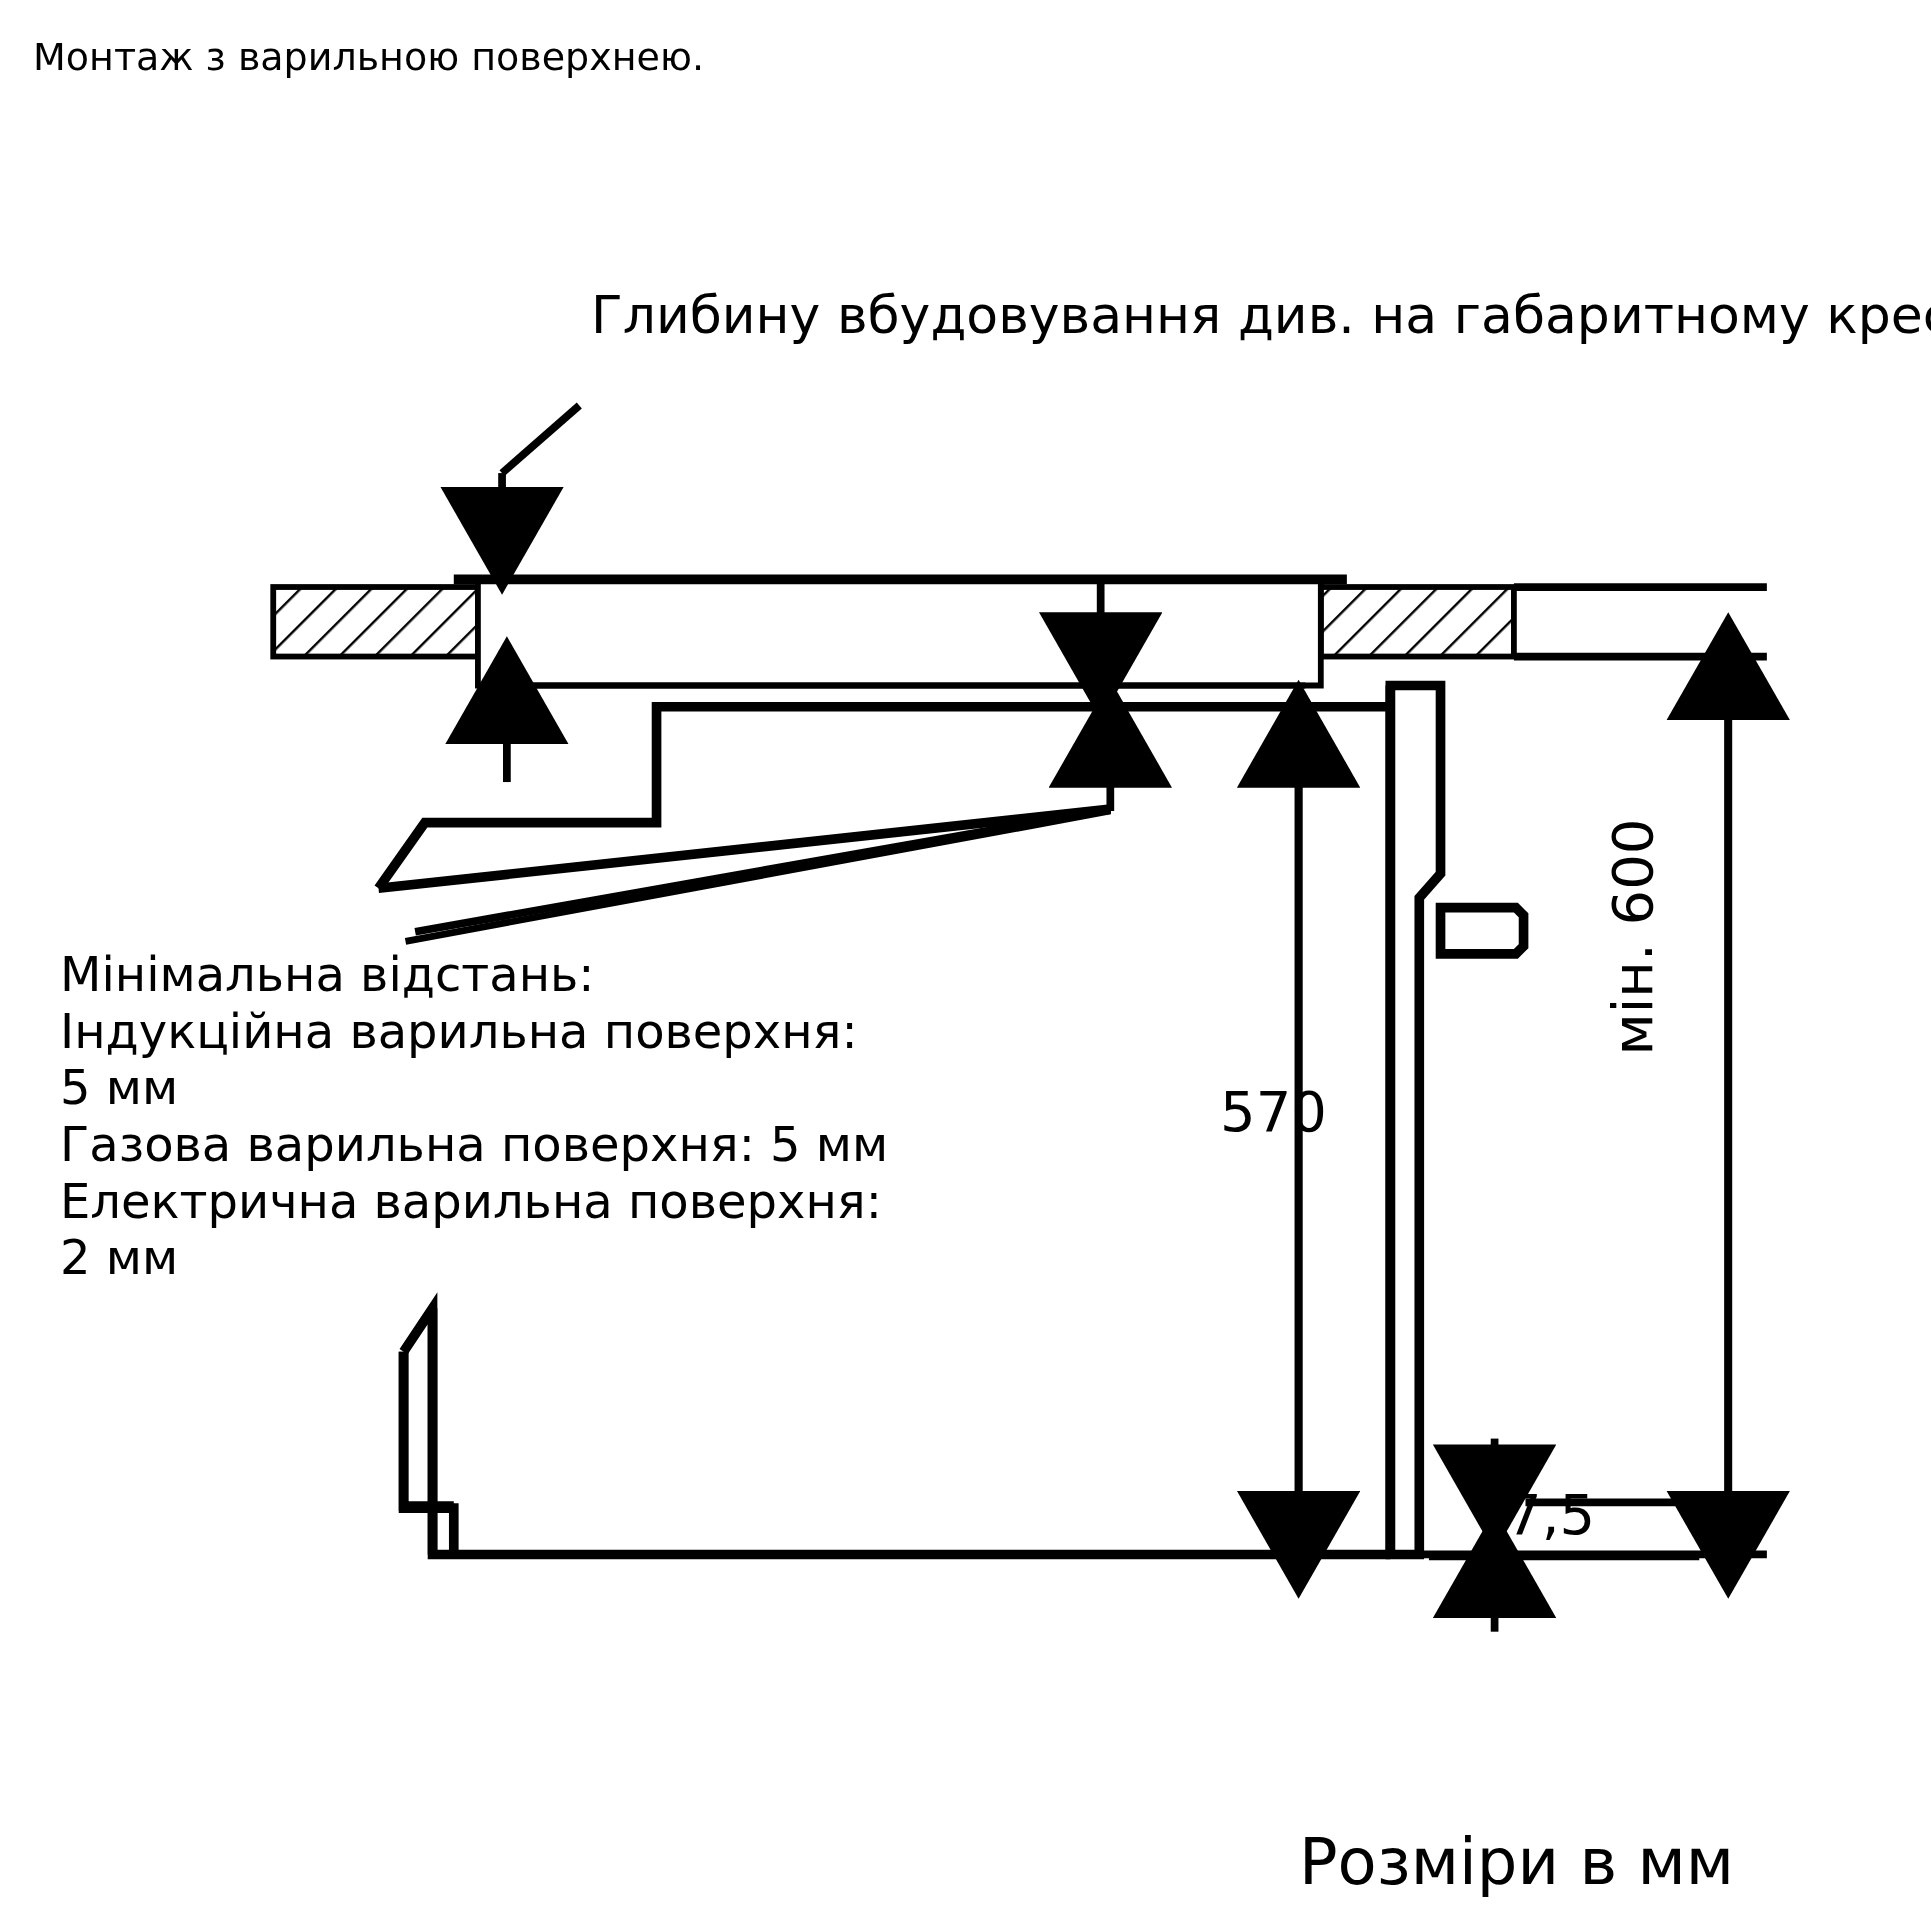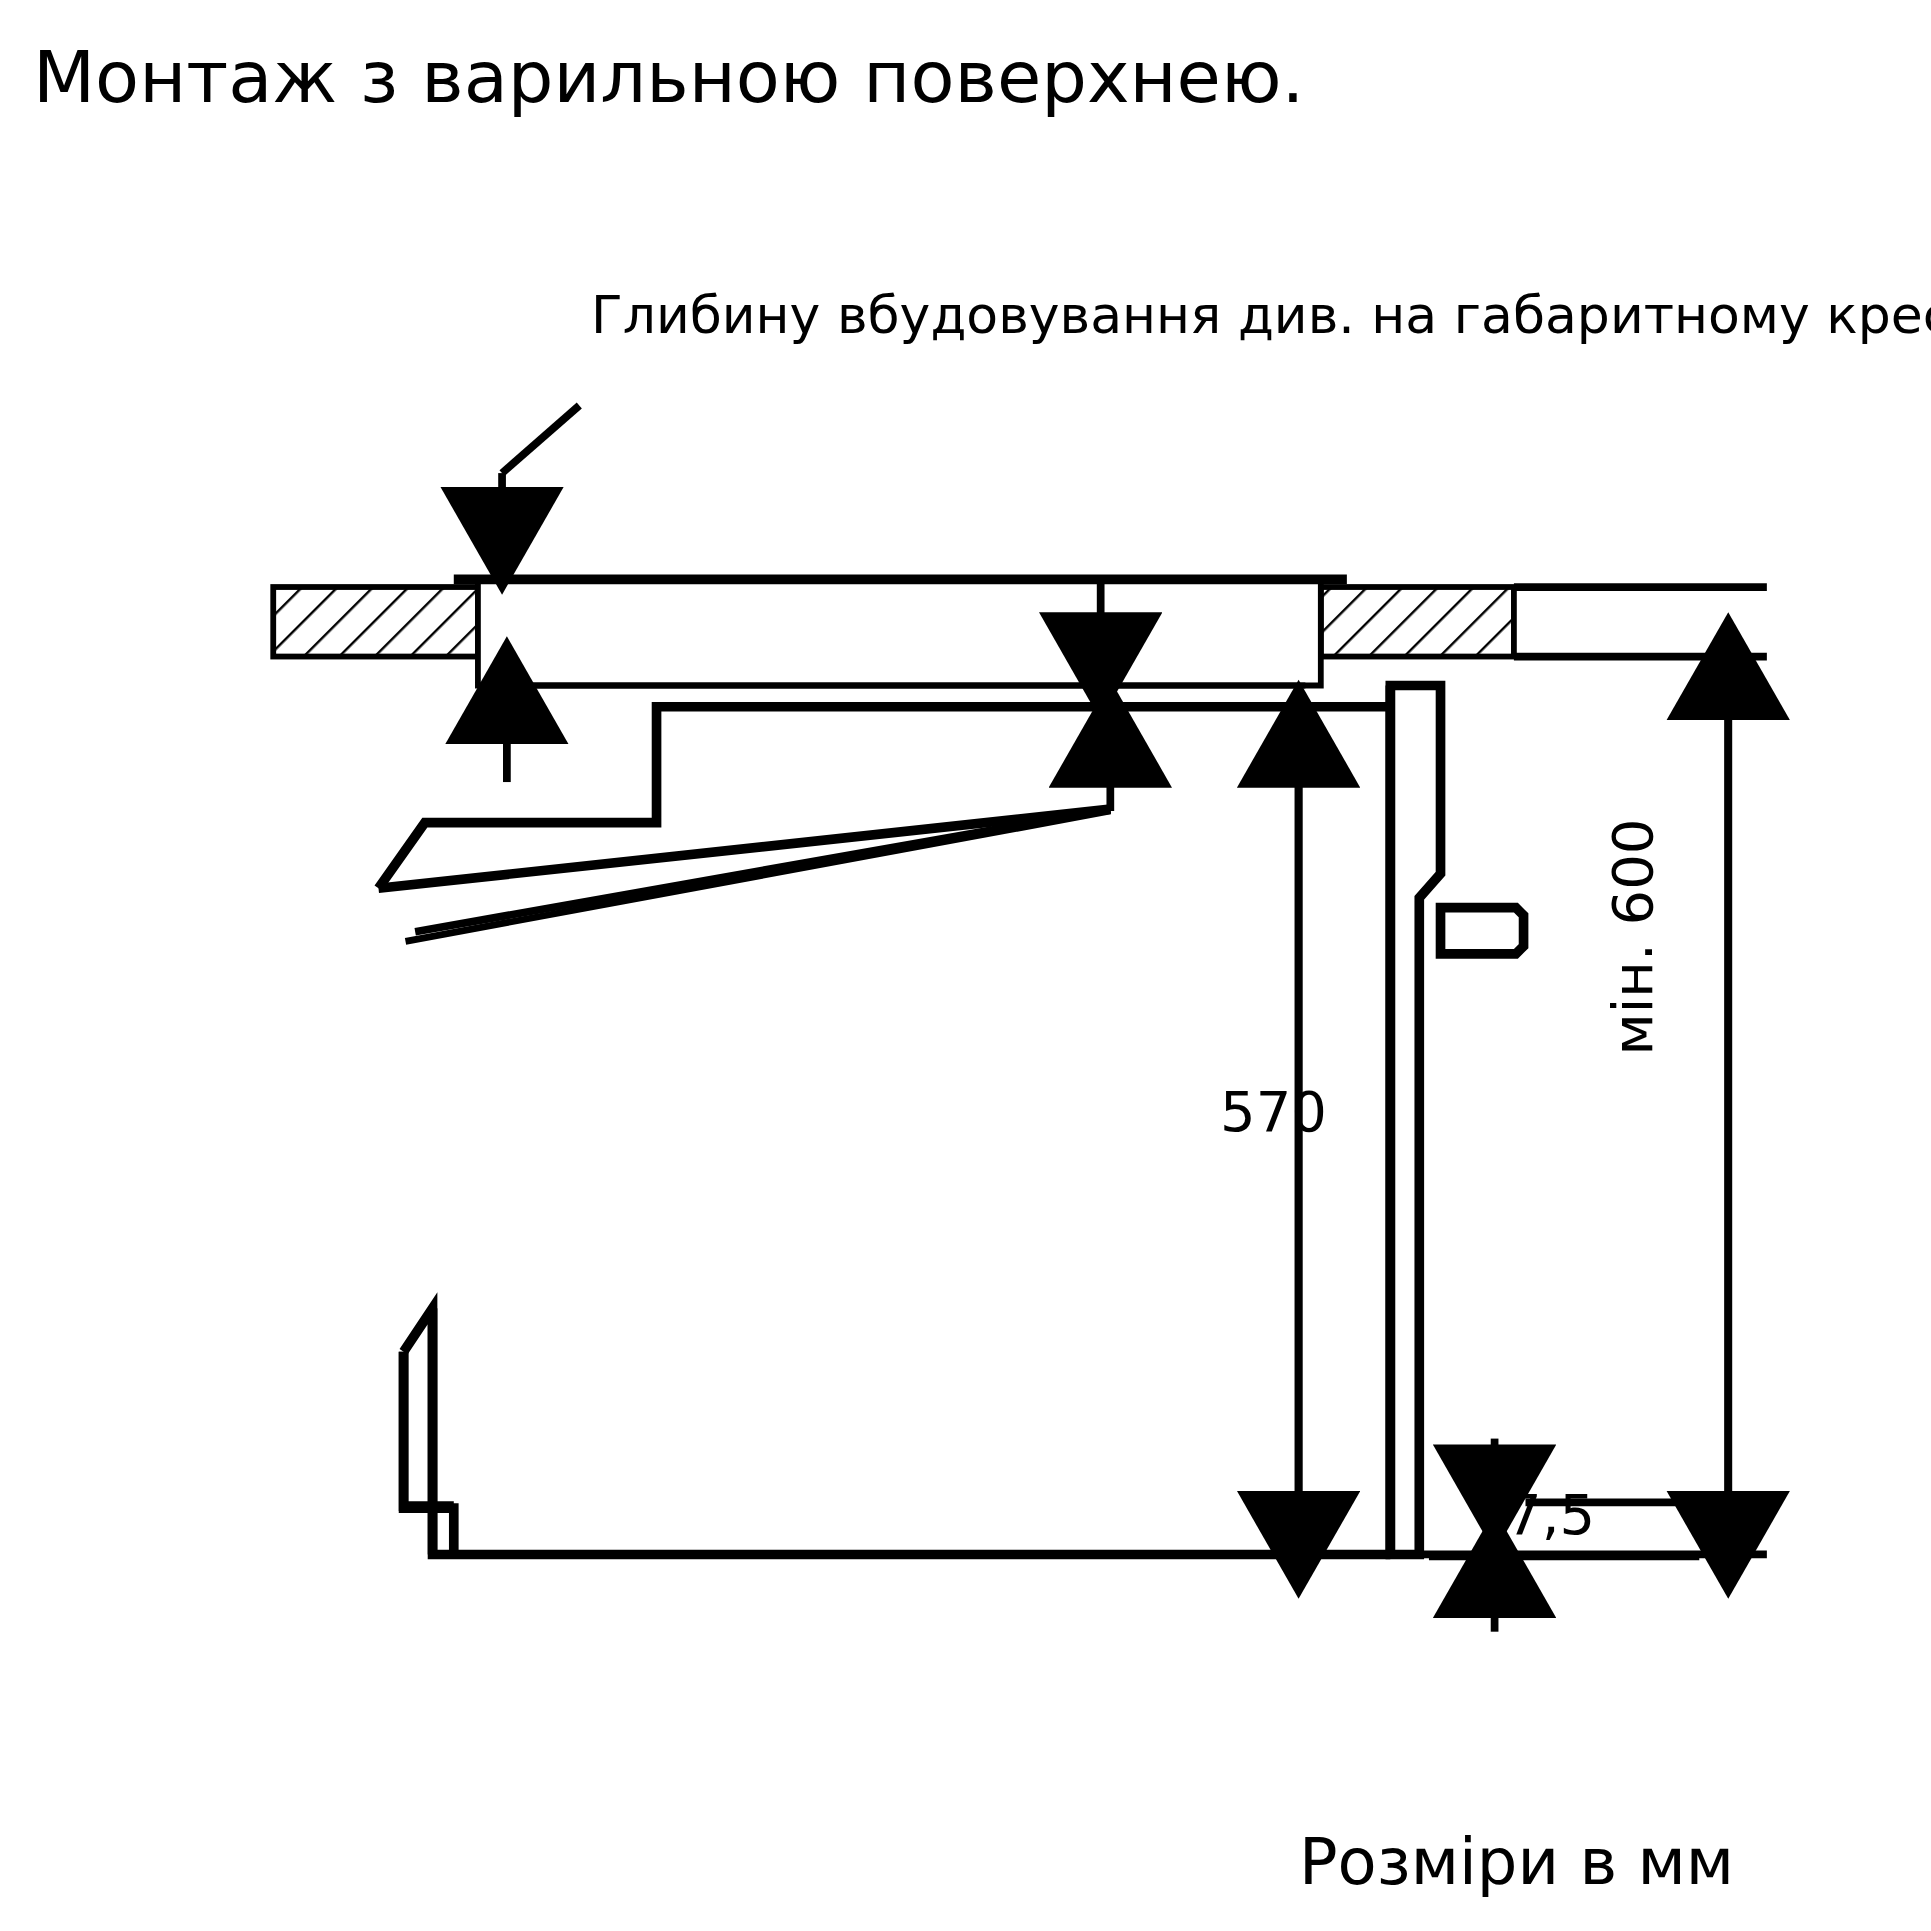--- a/index.html
+++ b/index.html
@@ -26,21 +26,21 @@
   .txt {
     position: absolute;
     white-space: pre;
     color: #000000;
     font-family: "DejaVu Sans", "Liberation Sans", sans-serif;
     line-height: 1.18;
   }
   #title {
     left: 33px;
     top: 35px;
-    font-size: 72px;
+    font-size: 38px;
   }
   #hob-note {
     left: 591px;
     top: 285px;
     font-size: 52px;
     width: 1313px;
   }
   #min-dist-block {
     left: 60px;
     top: 946px;
@@ -164,20 +164,26 @@
     <g>
       <line x1="1548" y1="1490" x2="1548" y2="1552" stroke="#000000" stroke-width="8" marker-end="url(#arrEnd)"></line>
       <line x1="1548" y1="1690" x2="1548" y2="1620" stroke="#000000" stroke-width="8" marker-end="url(#arrEnd)"></line>
     </g>
   </svg>
 
   <div class="txt" id="title">Монтаж з варильною поверхнею.</div>
 
   <div class="txt" id="hob-note">Глибину вбудовування див. на габаритному кресленні варильної поверхні</div>
 
+  <div class="txt" id="min-dist-block">Мінімальна відстань:
+Індукційна варильна поверхня:
+5 мм
+Газова варильна поверхня: 5 мм
+Електрична варильна поверхня:
+2 мм</div>
 
   <div class="txt" id="dim-570">570</div>
 
   <div class="txt" id="dim-75">7,5</div>
 
   <div id="dim-min600">мін. 600</div>
 
   <div class="txt" id="units-note">Розміри в мм</div>
 
 </div>

